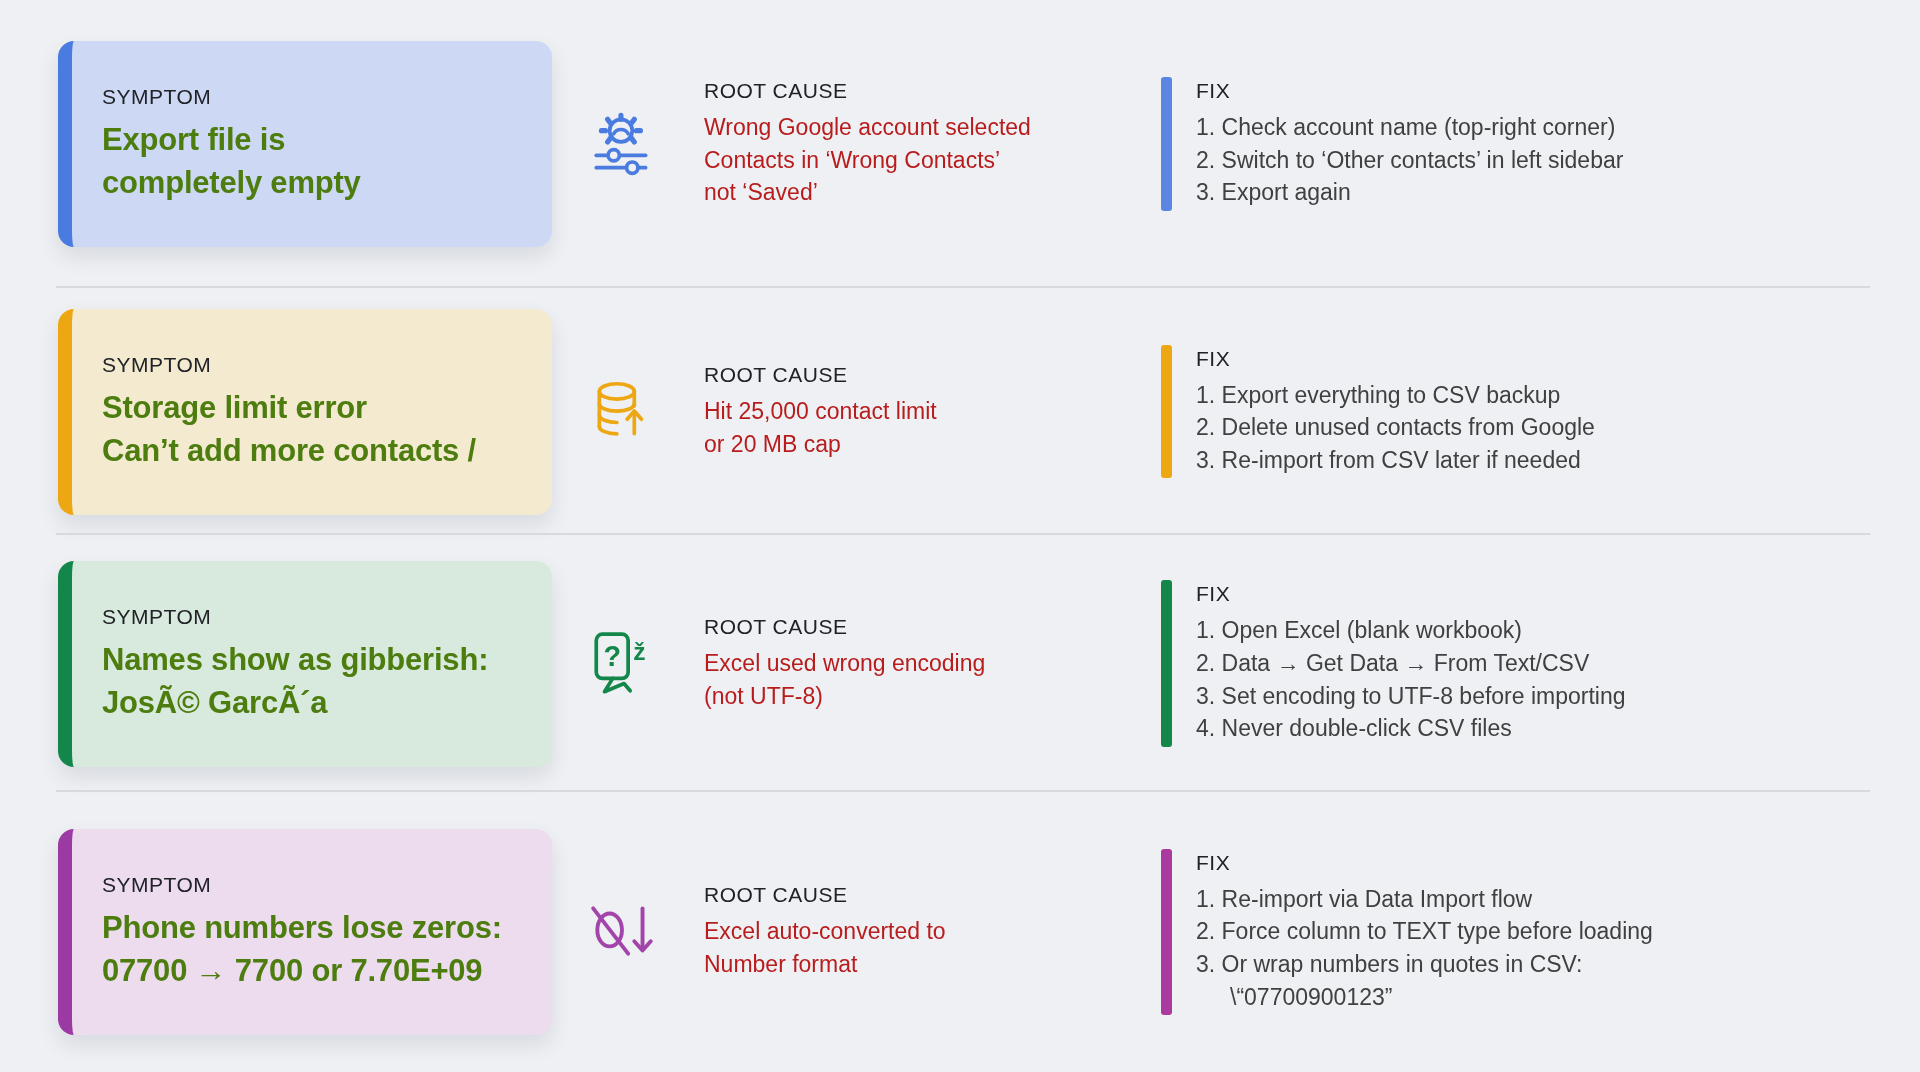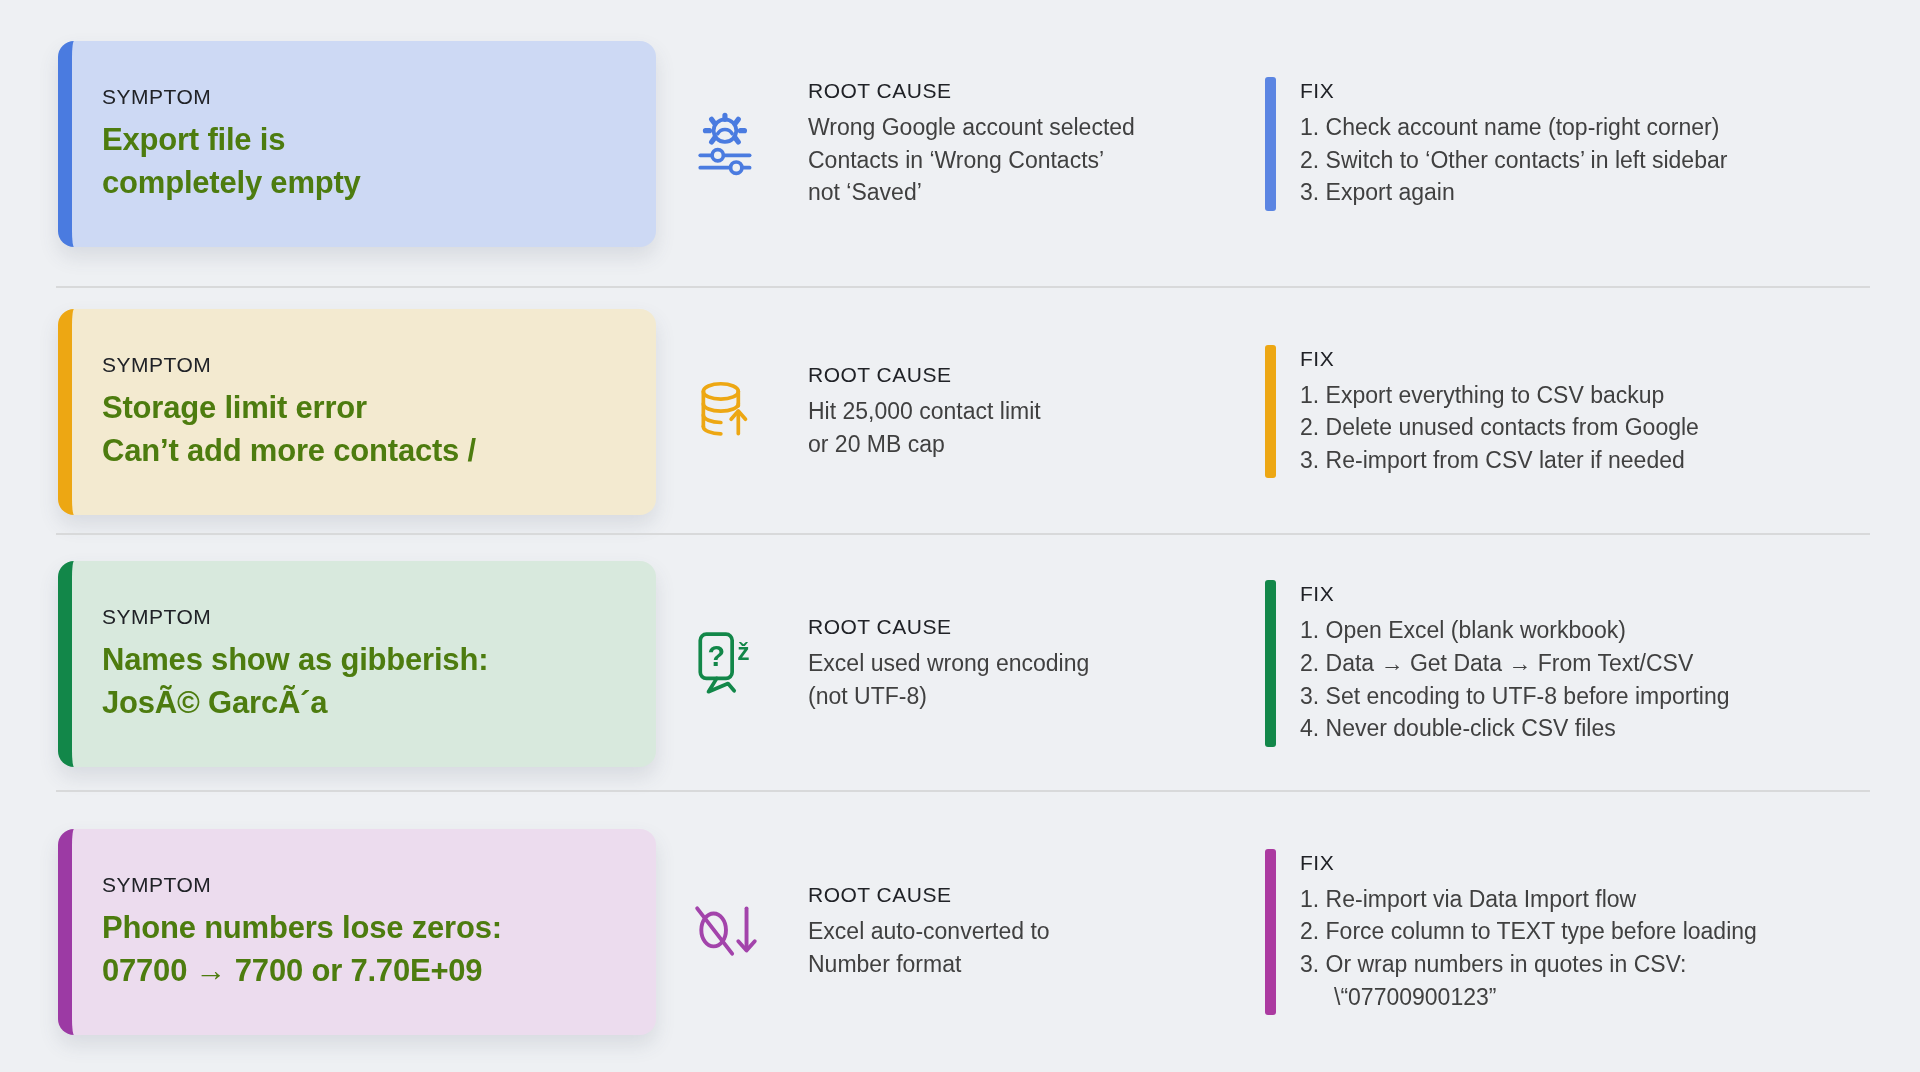--- a/index.html
+++ b/index.html
@@ -26,21 +26,21 @@
   .row:not(:last-child)::after {
     content:"";
     position:absolute;
     left:56px; right:50px; bottom:0;
     height:2px;
     background:#d8d9da;
   }
 
   
   .card {
-    width:598px;
+    width:494px;
     min-height:206px;
     border-radius:16px;
     padding:40px 30px 38px 30px;
     border-left:14px solid #000;
     box-shadow:0 10px 20px rgba(70,80,100,0.13);
     display:flex;
     flex-direction:column;
     justify-content:center;
   }
   .kicker {
@@ -66,21 +66,21 @@
     gap:44px;
     flex-shrink:0;
   }
   .icon-box { width:74px; height:74px; flex-shrink:0; }
   .icon-box svg { width:74px; height:74px; display:block; }
   .row-1 .icon-box { color:#4a7be0; }
   .row-2 .icon-box { color:#eda713; }
   .row-3 .icon-box { color:#128749; }
   .row-4 .icon-box { color:#a344ab; }
   .cause-text .kicker { margin-bottom:8px; }
-  .body-line { font-size:23px; line-height:1.42; color:#404040; }
+  .body-line { font-size:23px; line-height:1.42; color:#b91c1c; }
 
   
   .fix-col {
     flex:1;
     display:flex;
     align-items:stretch;
     gap:24px;
   }
   .fix-bar { width:11px; border-radius:3px; flex-shrink:0; }
   .row-1 .fix-bar { background:#5b85e2; }

